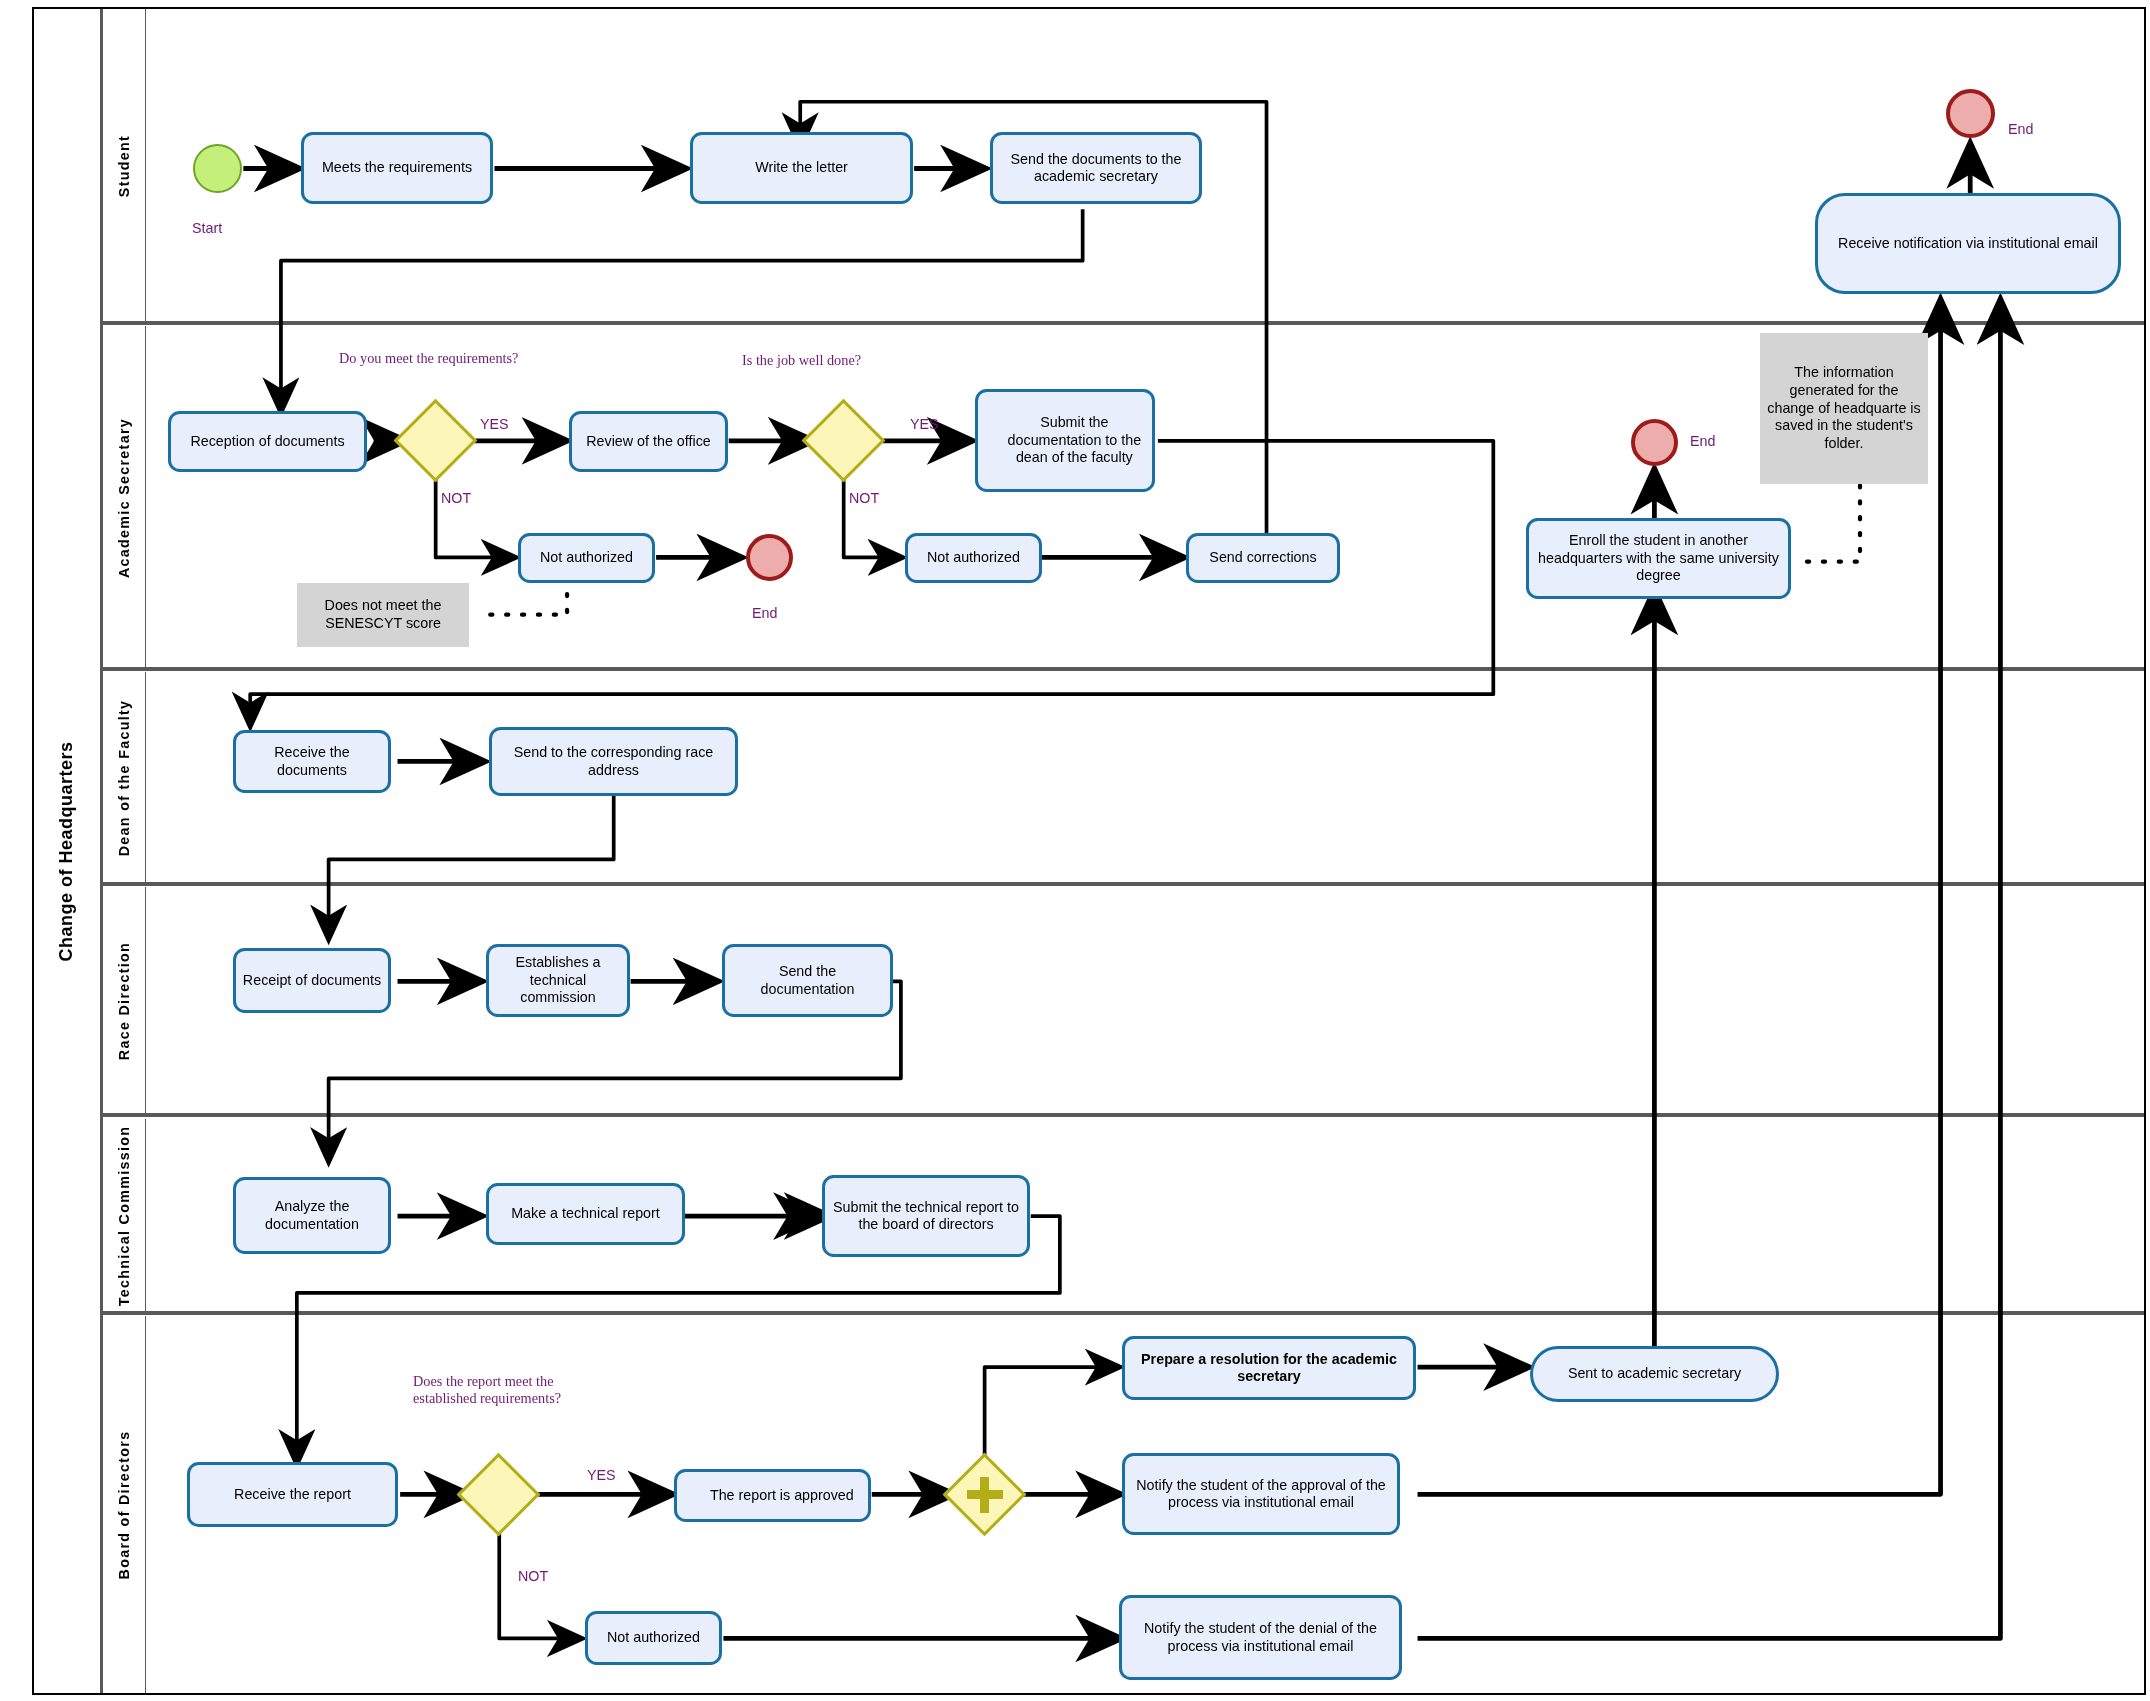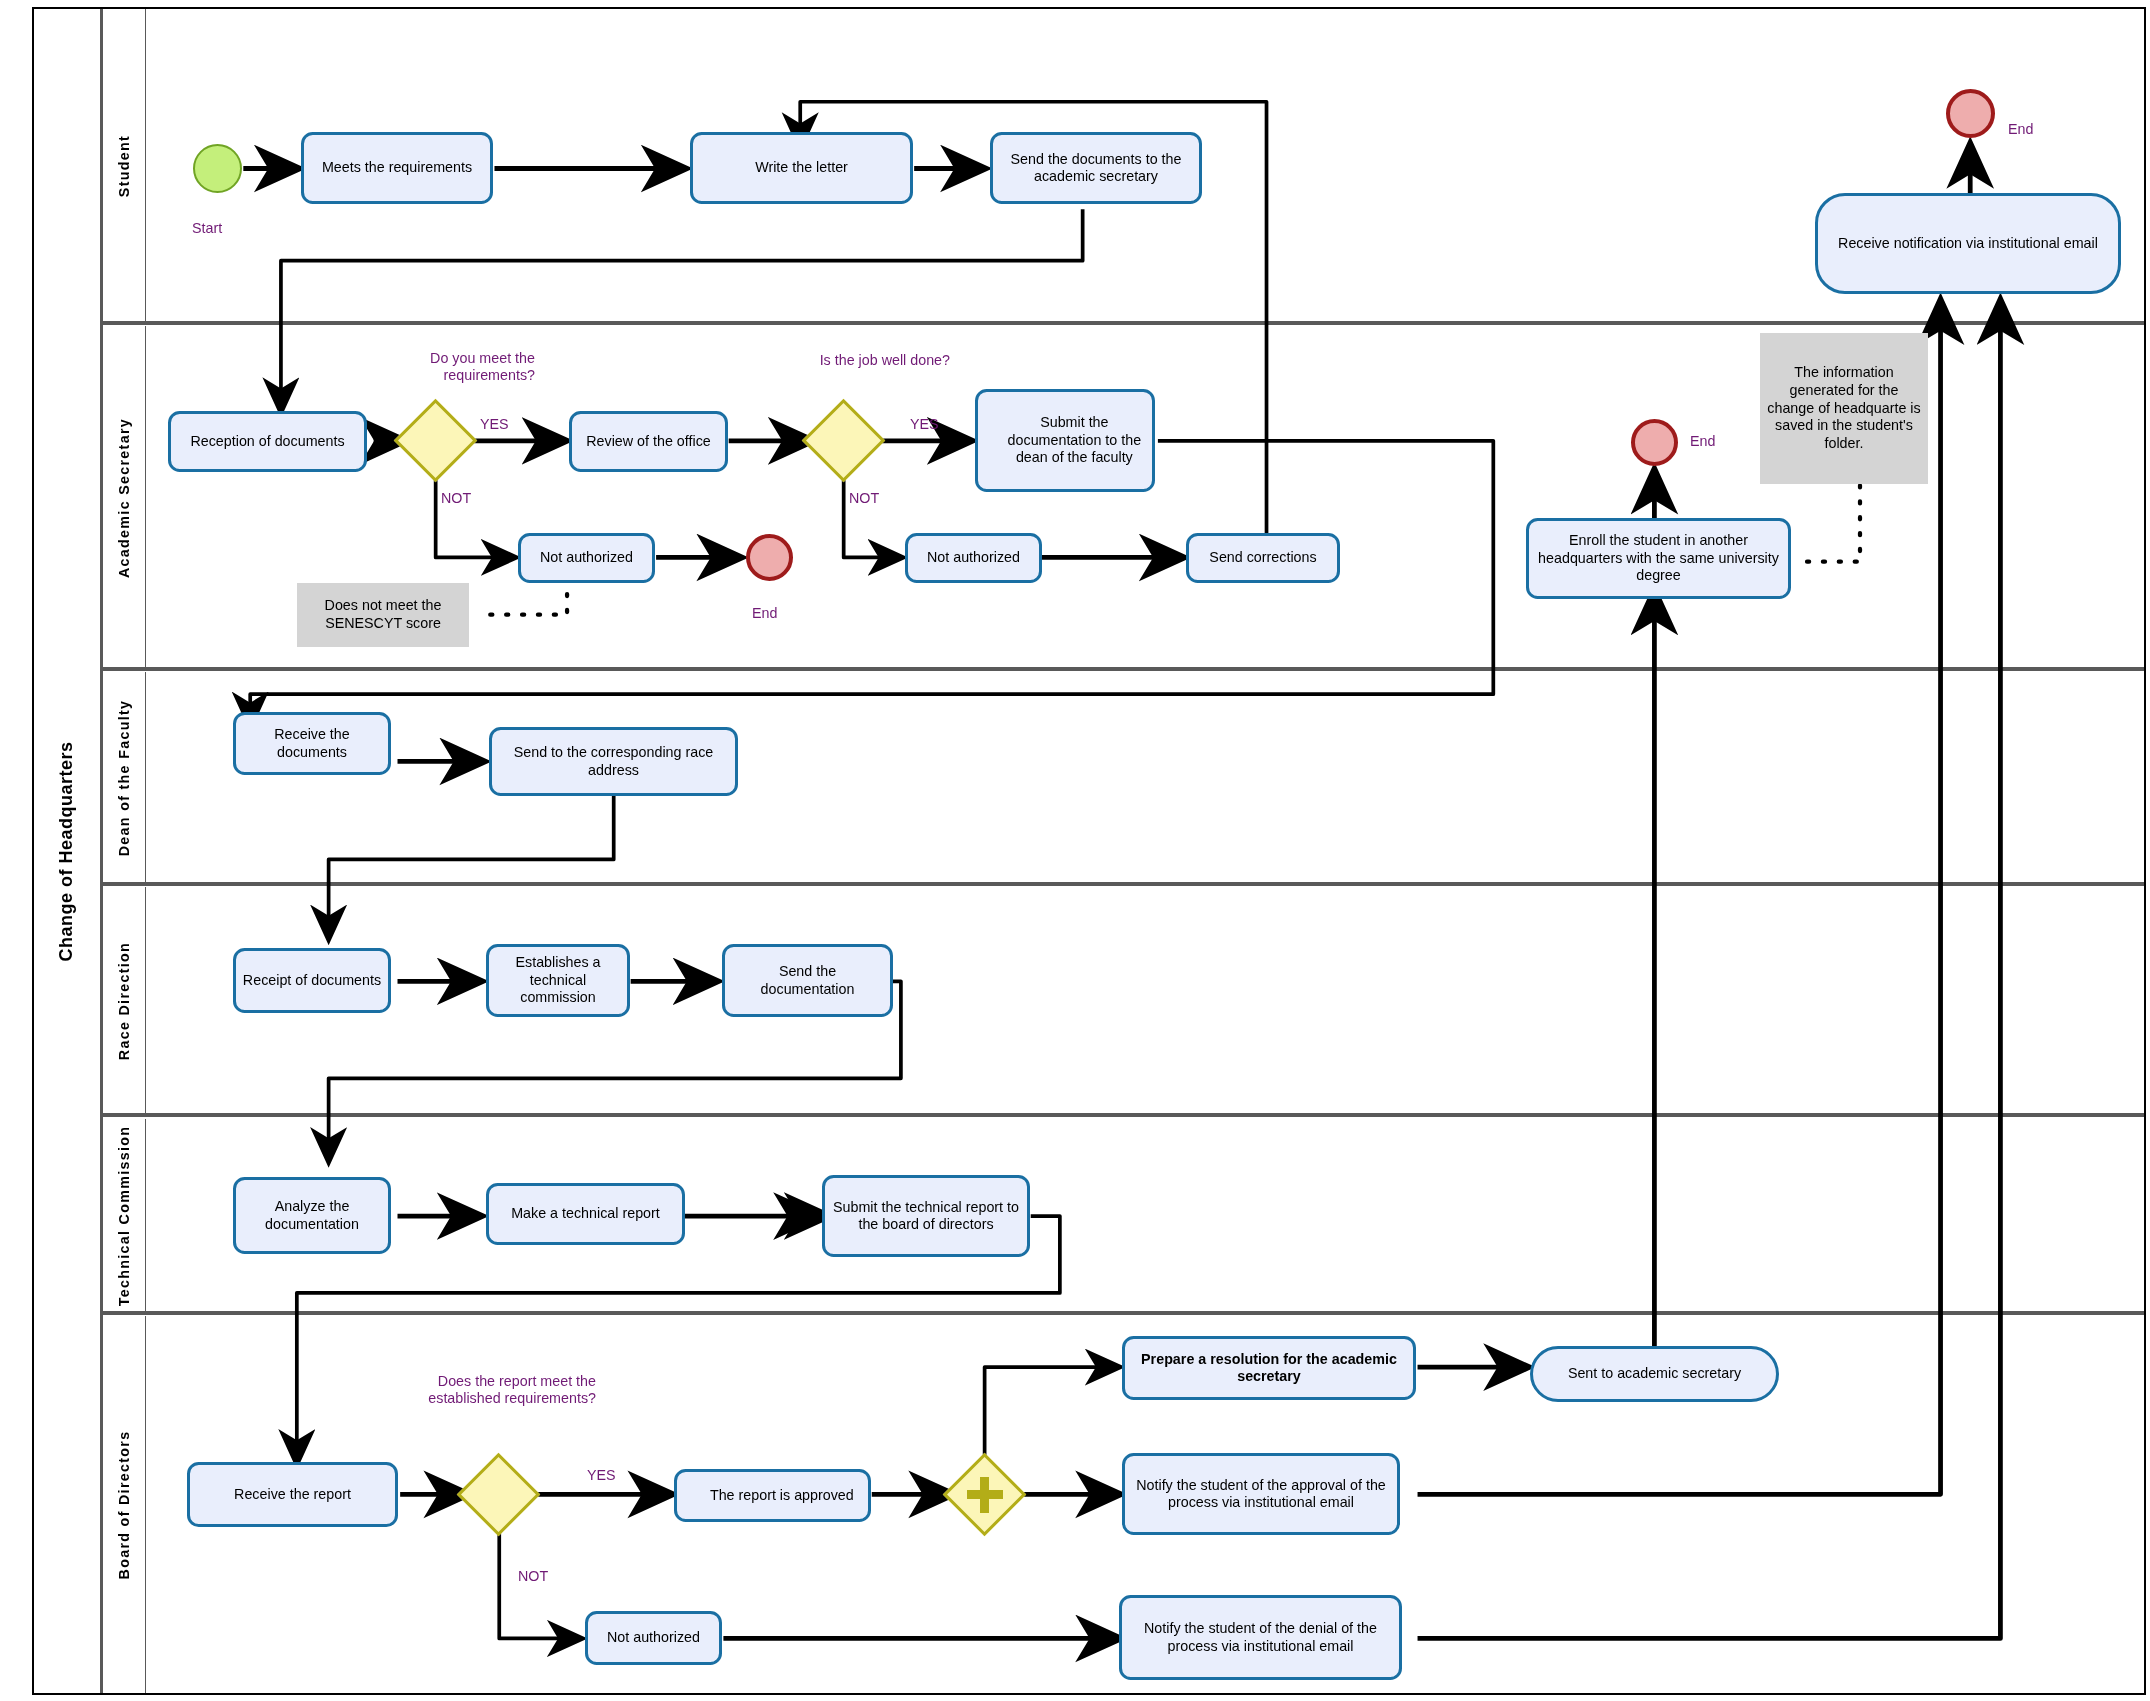--- a/index.html
+++ b/index.html
@@ -29,21 +29,21 @@
       font-size:14.3px;color:#000;line-height:1.22;padding:3.2px 5.3px;}
   .gateway{position:absolute;box-sizing:border-box;}
   .gateway .diamond{position:absolute;left:0;top:0;width:100%;height:100%;
       background:#fcf6b8;border:3.7px solid #b3ad18;
       transform:rotate(45deg);box-sizing:border-box;}
   .gw-plus-h,.gw-plus-v{position:absolute;background:#b3ad18;}
   .event{position:absolute;border-radius:50%;box-sizing:border-box;}
   .event.start{background:#c4ef7b;border:2.6px solid #70a424;}
   .event.end{background:#eeadad;border:4.8px solid #9e1b1b;}
   .label{position:absolute;font-size:14.3px;color:#701a75;white-space:nowrap;}
-  .label.ctr{text-align:right;white-space:normal;line-height:1.2;}
+  .label.ctr{text-align:left;white-space:normal;line-height:1.2;font-family:Liberation Serif, serif;}
   .note{position:absolute;box-sizing:border-box;background:#d4d4d4;
       font-size:14.3px;color:#000;line-height:1.25;text-align:center;
       display:flex;align-items:center;justify-content:center;padding:2.1px 4.2px;}
 </style>
 </head>
 <body>
 
 <div id="canvas">
 
   <div class="pool-outline" style="left:32px;top:7.4px;width:2114px;height:1688px;"></div>
@@ -201,21 +201,21 @@
 
   <div class="task" style="left:1186px;top:533px;width:154px;height:50px;">Send corrections</div>
 
   <div class="task" style="left:1526px;top:518px;width:265px;height:81px;">Enroll the student in another headquarters with the same university degree</div>
 
   <div class="event end" style="left:1631px;top:419px;width:47px;height:47px;"></div>
   <div class="label" style="left:1690px;top:433px;">End</div>
 
   <div class="note" style="left:1760px;top:333px;width:168px;height:151px;">The information generated for the change of headquarte is saved in the student's folder.</div>
 
-  <div class="task" style="left:233px;top:712px;width:158px;height:63px;">Receive the documents</div>
+  <div class="task" style="left:233px;top:730px;width:158px;height:63px;">Receive the documents</div>
 
   <div class="task" style="left:489px;top:727px;width:249px;height:69px;">Send to the corresponding race address</div>
 
   <div class="task" style="left:233px;top:948px;width:158px;height:65px;">Receipt of documents</div>
 
   <div class="task" style="left:486px;top:944px;width:144px;height:73px;">Establishes a technical commission</div>
 
   <div class="task" style="left:722px;top:944px;width:171px;height:73px;">Send the documentation</div>
 
   <div class="task" style="left:233px;top:1177px;width:158px;height:77px;">Analyze the documentation</div>

